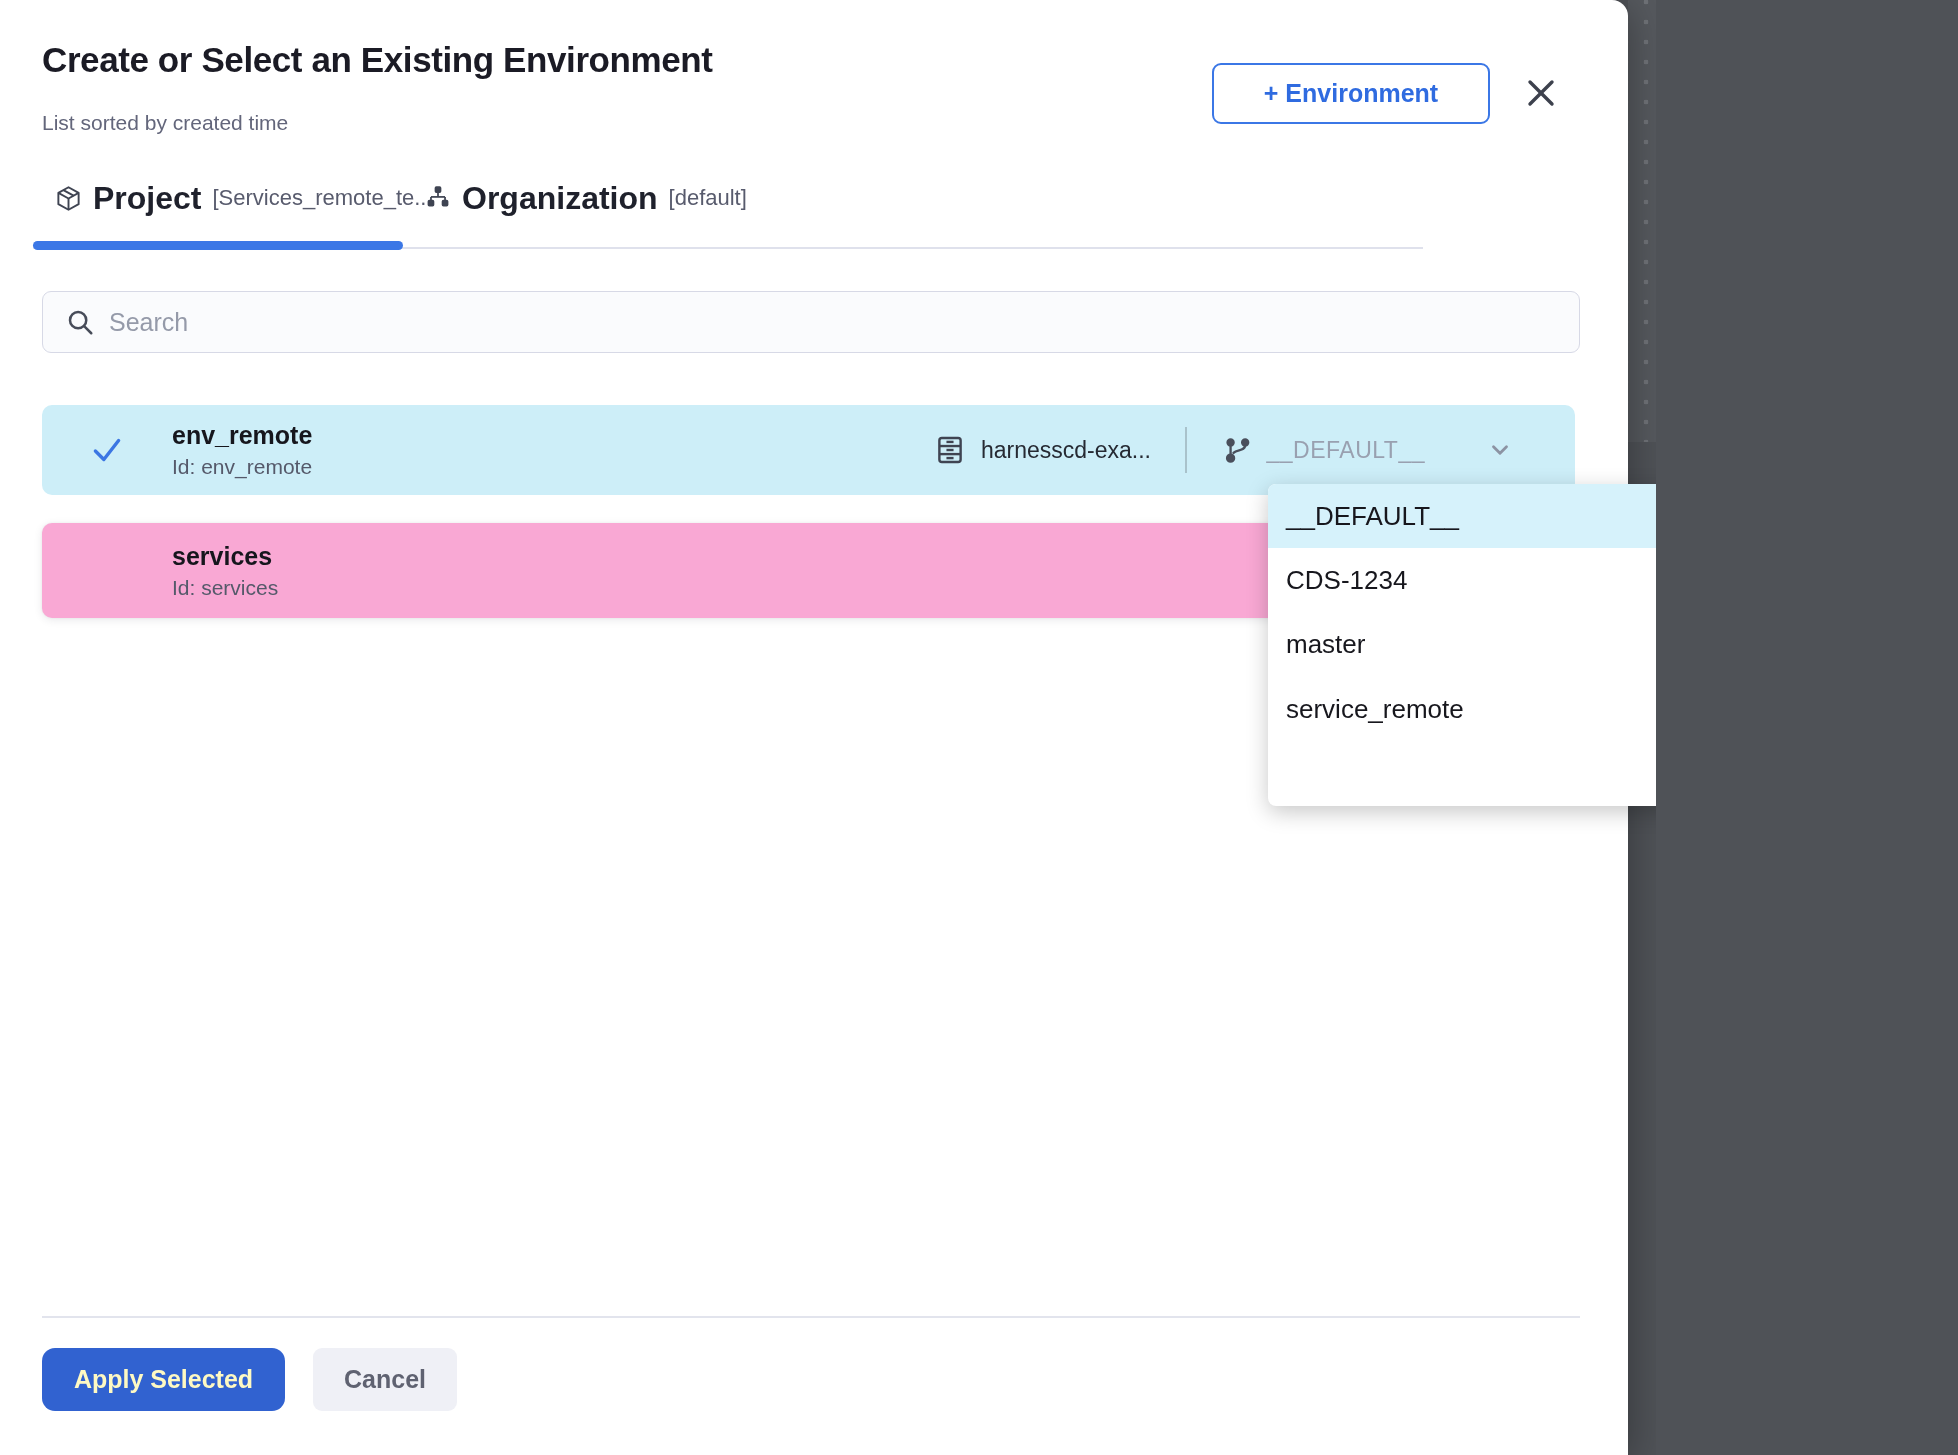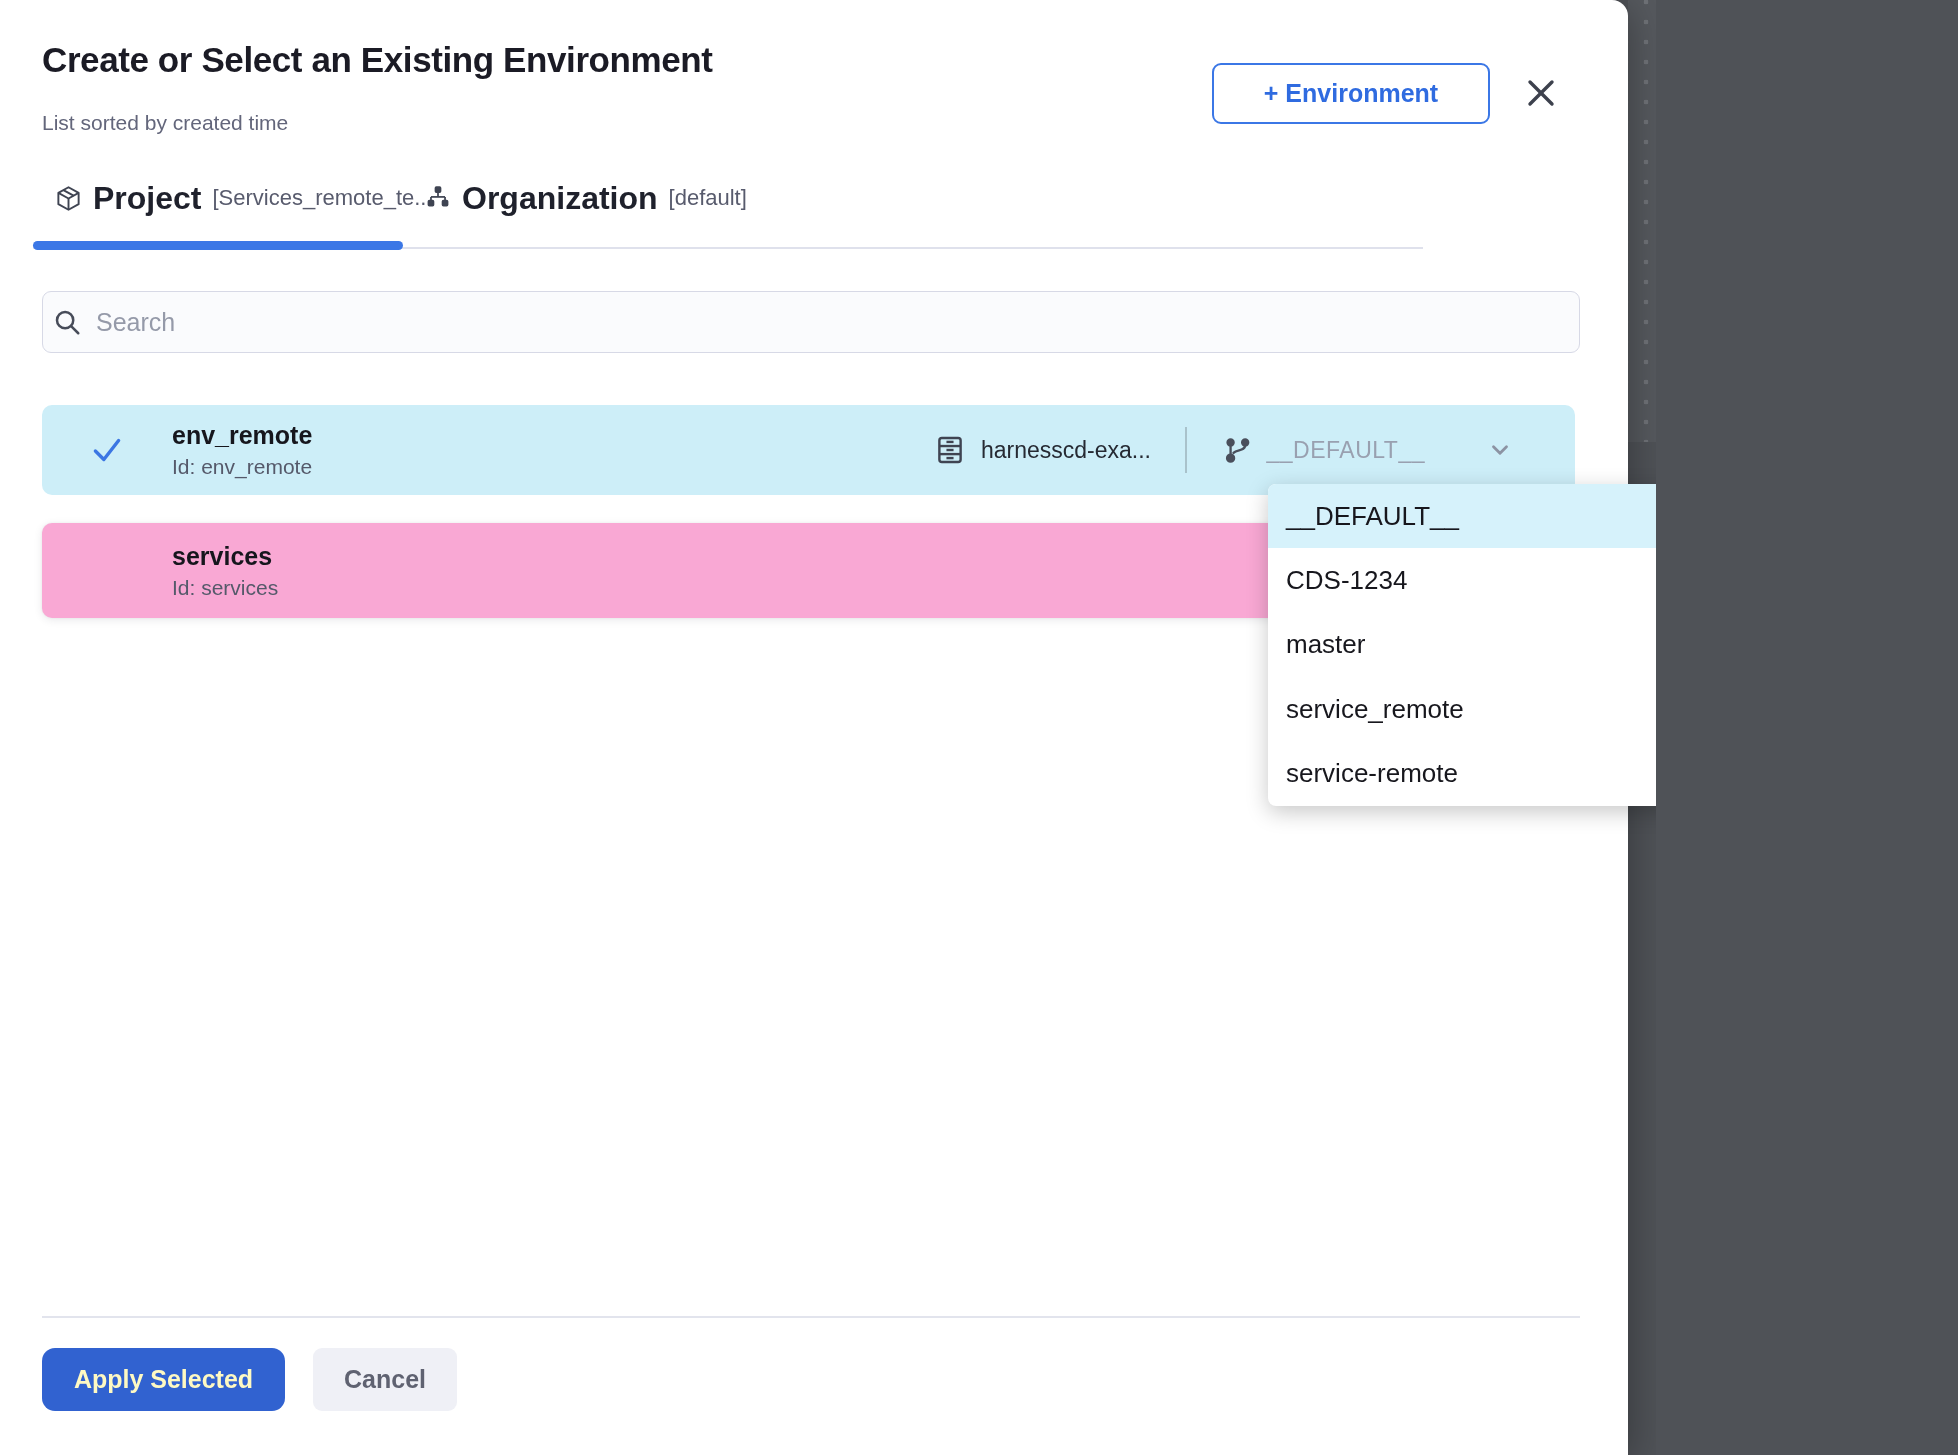--- a/index.html
+++ b/index.html
@@ -37,21 +37,21 @@
   .tab { position:absolute; top:175px; height:46px; display:flex; align-items:center; gap:11px; cursor:pointer; }
   .tab-project { left:55px; } .tab-org { left:425px; } .tab-account { left:727px; }
   .tab-label { font-size:32px; font-weight:600; color:#1f212c; }
   .tab-scope { font-size:22px; color:#585b6d; }
   .tab-indicator { position:absolute; left:33px; top:241px; width:370px; height:9px;
     background:#3b77e6; border-radius:5px; }
 
   
   .search-box { position:absolute; left:42px; top:291px; width:1538px; height:62px;
     border:1.5px solid #d7d9e6; border-radius:9px; background:#fafbfd;
-    display:flex; align-items:center; padding-left:9px; gap:14px; }
+    display:flex; align-items:center; padding-left:22px; gap:14px; }
   .search-box input { flex:1; height:100%; border:none; outline:none; background:transparent;
     font-size:25px; color:#2a2d38; font-family:inherit; }
   .search-box input::placeholder { color:#959aa9; }
 
   
   .env-row { position:absolute; left:42px; width:1533px; display:flex; align-items:center;
     border-radius:10px; cursor:pointer; }
   .row-selected { top:405px; height:90px; background:#cdeef8; }
   .row-plain { top:523px; height:95px; background:#f9a8d4;
     box-shadow:0 2px 8px rgba(40,41,61,.10), 0 0 2px rgba(96,97,112,.10); }
@@ -218,16 +218,15 @@
     <div class="footer-line"></div>
     <button class="apply-btn">Apply Selected</button>
     <button class="cancel-btn">Cancel</button>
   </div>
 
   <div class="dropdown">
     <div class="dropdown-option highlighted">__DEFAULT__</div>
     <div class="dropdown-option">CDS-1234</div>
     <div class="dropdown-option">master</div>
     <div class="dropdown-option">service_remote</div>
-    <div class="dropdown-option">service-remote</div>
   </div>
 
 </div>
 
 </body></html>

